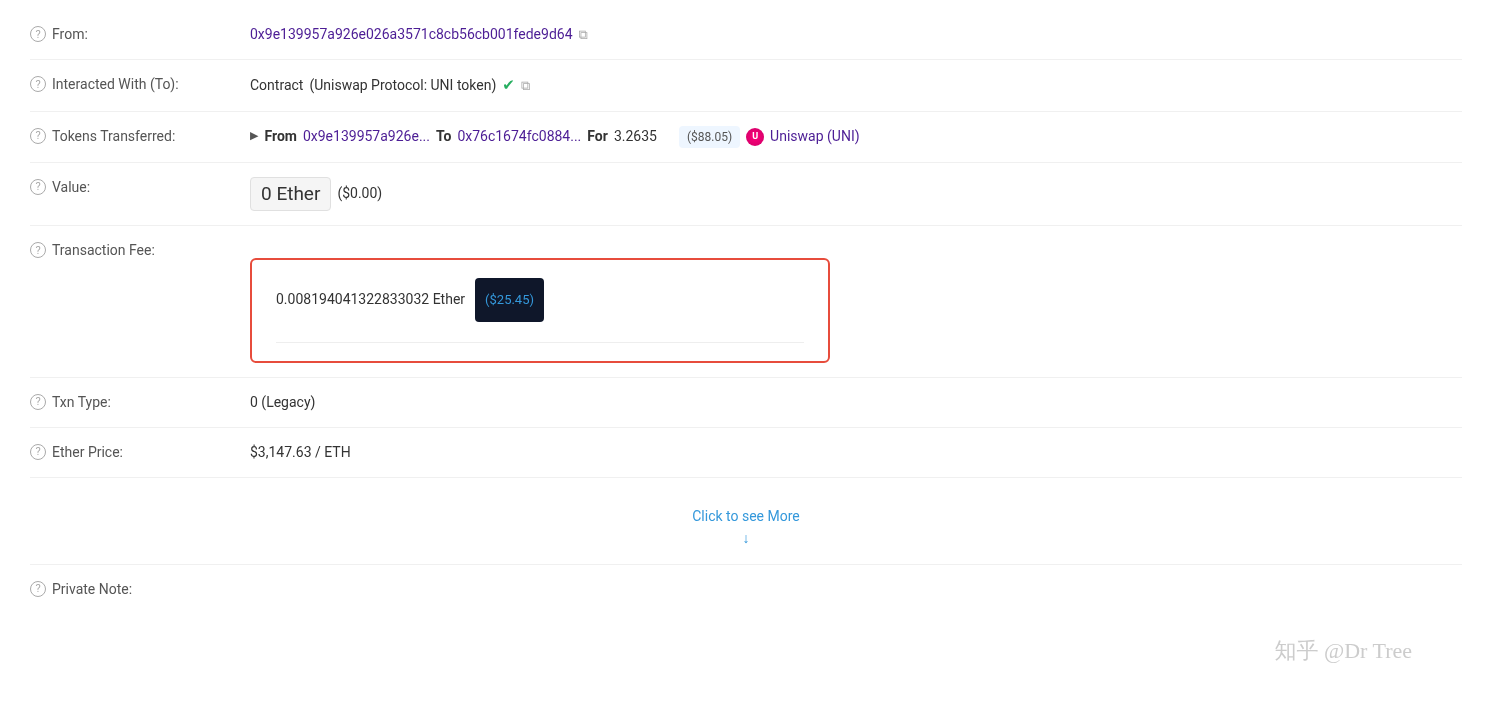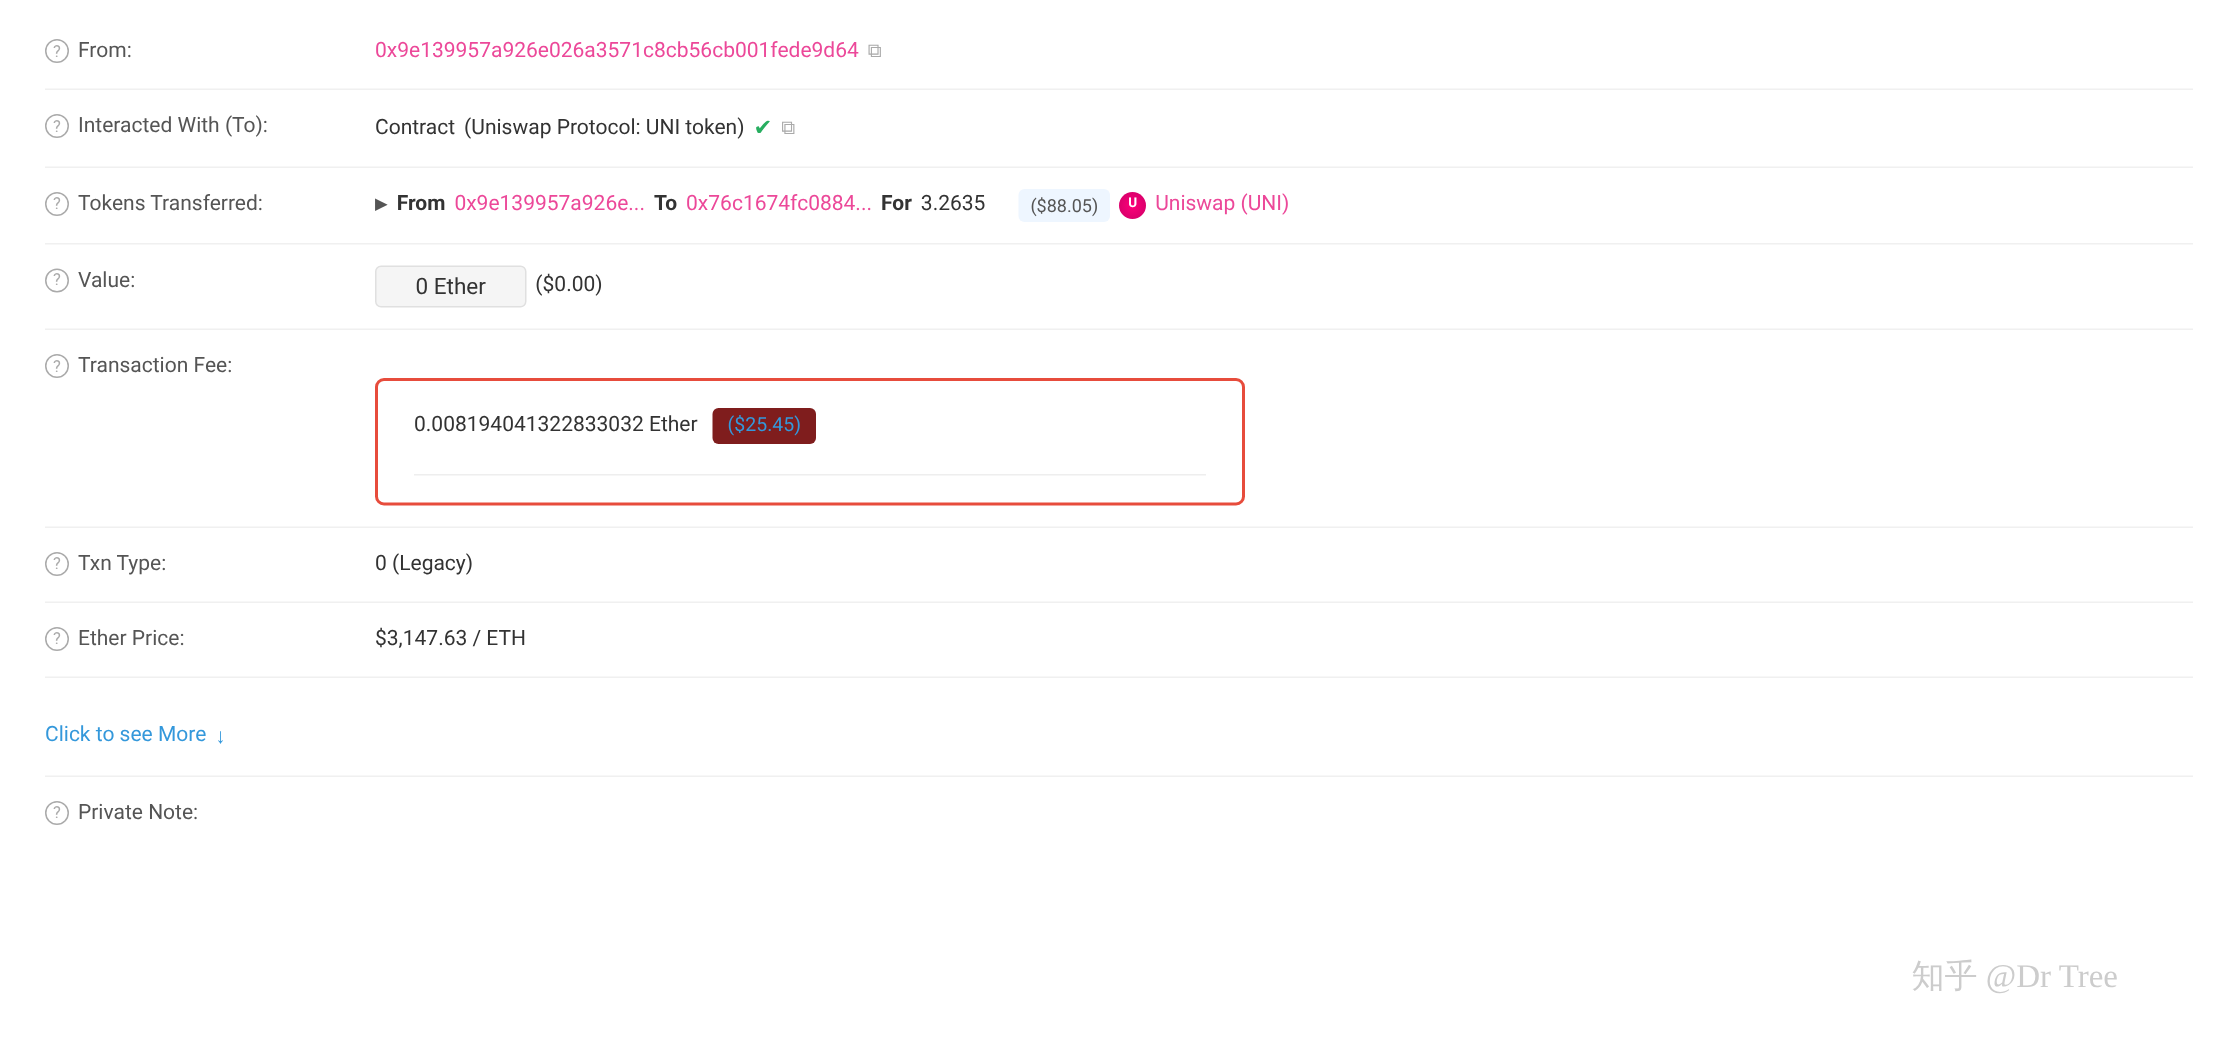--- a/index.html
+++ b/index.html
@@ -44,21 +44,21 @@
     .value-col {
       flex: 1;
       display: flex;
       align-items: center;
       flex-wrap: wrap;
       gap: 6px;
       color: #333;
       line-height: 1.5;
     }
     .link-blue {
-      color: #ec4899;
+      color: #4c1d95;
       text-decoration: none;
     }
     .copy-icon {
       display: inline-flex;
       align-items: center;
       justify-content: center;
       color: #aaa;
       cursor: pointer;
       font-size: 13px;
     }
@@ -71,44 +71,44 @@
       border-radius: 4px;
       padding: 2px 8px;
       font-size: 12px;
       color: #555;
       margin-left: 16px;
     }
     .ether-badge {
       background: #f5f5f5;
       border: 1px solid #e0e0e0;
       border-radius: 4px;
-      padding: 2px 26px;
-      font-size: 15px;
+      padding: 2px 10px;
+      font-size: 19px;
       color: #333;
     }
     .fee-box {
       border: 2px solid #e74c3c;
       border-radius: 6px;
       padding: 18px 24px;
       display: flex;
       flex-direction: column;
       gap: 20px;
       min-width: 580px;
       margin-top: 18px;
     }
     .fee-row {
       display: flex;
       align-items: center;
       gap: 10px;
       color: #333;
     }
     .fee-usd {
-      background: #7f1d1d;
+      background: #0f172a;
       border-radius: 4px;
-      padding: 2px 10px;
+      padding: 12px 10px;
       font-size: 13px;
       color: #3498db;
     }
     .fee-divider {
       border: none;
       border-top: 1px solid #eee;
       margin: 0;
     }
     .triangle {
       color: #555;
@@ -128,20 +128,21 @@
     }
     .click-more {
       display: flex;
       align-items: center;
       gap: 6px;
       color: #3498db;
       cursor: pointer;
       padding: 18px 0 10px 0;
       font-size: 14px;
       text-decoration: none;
+      flex-direction: column;
     }
     .watermark {
       position: fixed;
       bottom: 40px;
       right: 80px;
       color: #ccc;
       font-size: 22px;
       font-weight: 300;
       pointer-events: none;
       font-family: Liberation Serif, serif;

